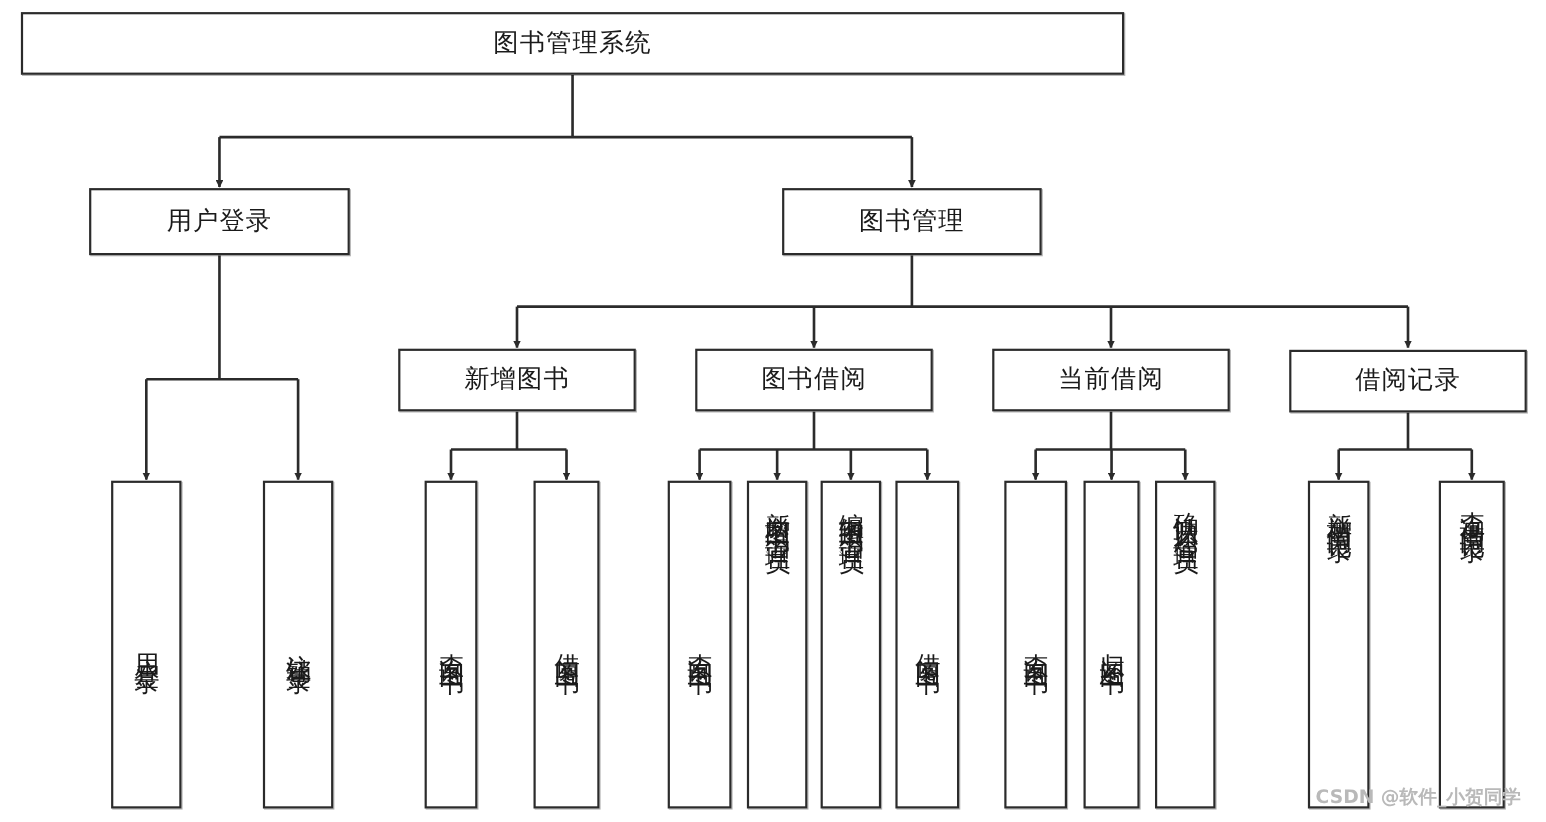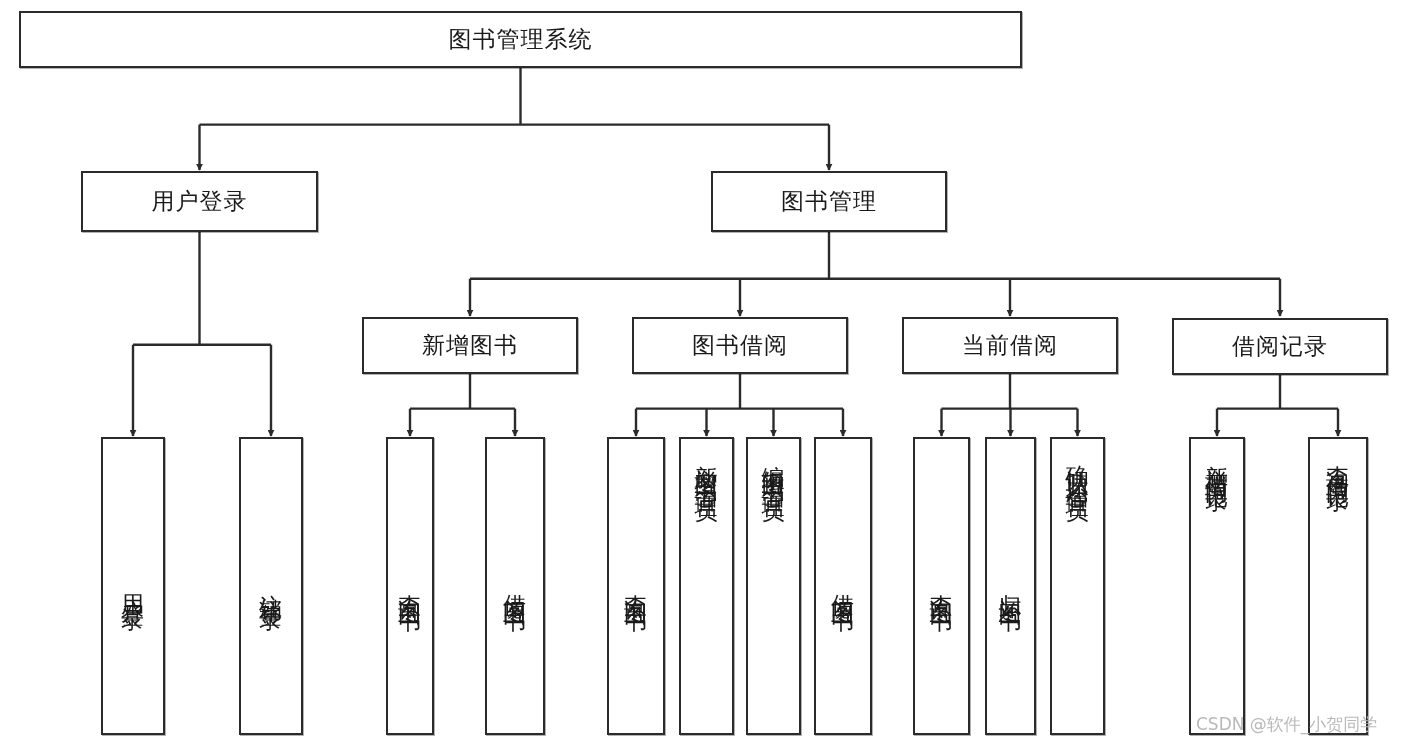--- a/index.html
+++ b/index.html
@@ -179,14 +179,14 @@
   <div class="node vertical" style="left: 1050px; top: 437px; width: 55px; height: 298px;">
     <span class="label">确认归还（管理员）</span>
   </div>
   <div class="node vertical" style="left: 1189px; top: 437px; width: 56px; height: 298px;">
     <span class="label">新增借阅记录</span>
   </div>
   <div class="node vertical" style="left: 1308px; top: 437px; width: 60px; height: 298px;">
     <span class="label">查询借阅记录</span>
   </div>
 
-  <div class="watermark" style="left: 1196px; top: 713px;">CSDN @软件_小贺同学</div>
+  <div class="watermark" style="left: 1196px; top: 713px; font-weight: bold;">CSDN @软件_小贺同学</div>
 </div>
 
 </body></html>

